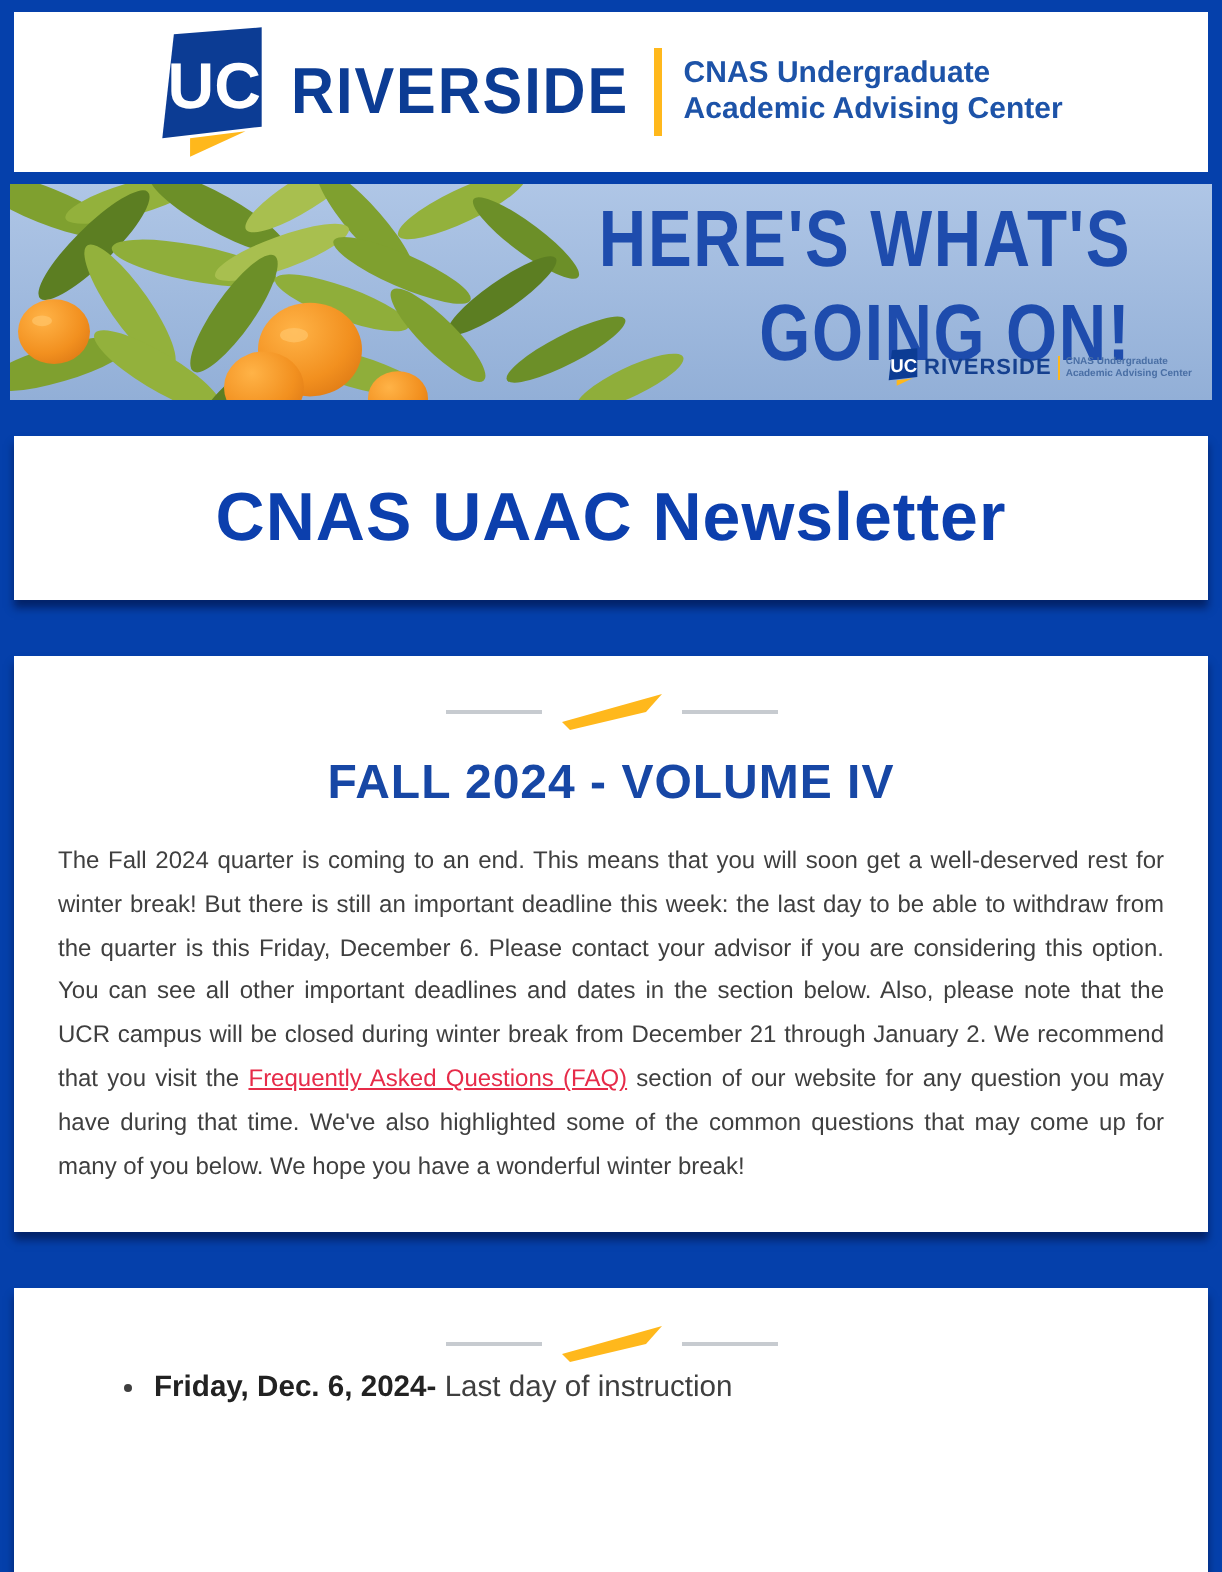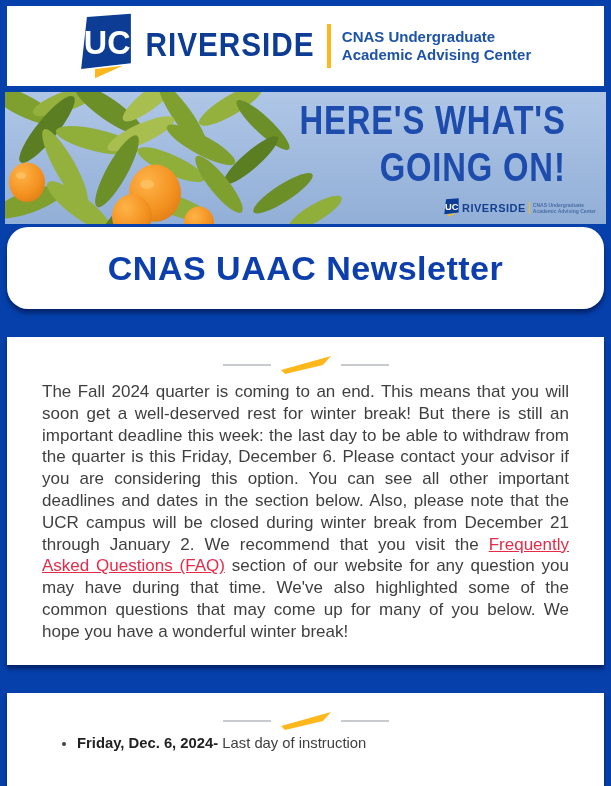--- a/index.html
+++ b/index.html
@@ -15,21 +15,21 @@
   }
   .logo-row{display:flex;align-items:center;}
   .uc-shield{width:52px;height:66px;margin-right:10px;}
   .wordmark{
     color:#0C3C94;font-weight:bold;font-size:31px;letter-spacing:1px;
     transform:scale(0.96,1.05);
   }
   .gold-bar{width:4px;height:44px;background:#FFB81C;margin:0 11px 0 9px;}
   .dept{color:#1D53A8;font-weight:bold;font-size:15px;line-height:18px;}
   
-  .banner{margin:0 5px 3px;height:132px;position:relative;overflow:hidden;}
+  .banner{margin:0 5px 18px;height:108px;position:relative;overflow:hidden;}
   .banner-art{position:absolute;inset:0;width:100%;height:100%;}
   .banner-headline{
     position:absolute;top:5px;right:40px;text-align:right;
     color:#1E4CAD;font-weight:bold;font-size:40px;line-height:47px;
     letter-spacing:1px;transform:scaleX(0.82);transform-origin:100% 0;
     white-space:nowrap;
   }
   .mini-logo{
     position:absolute;right:10px;bottom:7px;
     display:flex;align-items:center;
@@ -39,37 +39,36 @@
   .mini-bar{width:1px;height:12px;background:#FFB81C;margin:0 3px;}
   .mini-dept{color:#4A6FA5;font-size:5px;line-height:6px;font-weight:bold;}
   
   .card{
     margin:0 7px;background:#ffffff;
     box-shadow:0 4px 4px rgba(0,5,40,0.5);
   }
   .title-card{
     height:82px;display:flex;align-items:center;justify-content:center;
     margin-bottom:28px;
-    border-radius:21px;
   }
   .newsletter-title{
     color:#0C3FAD;font-weight:bold;font-size:34px;letter-spacing:0.5px;
   }
   .section-card{padding:14px 18px 22px;margin-bottom:28px;}
   .section-card.cut{height:115px;overflow:hidden;margin-bottom:0;}
   .divider{display:flex;align-items:center;justify-content:center;height:20px;margin-top:4px;}
   .divider .dline{width:48px;height:2px;background:#C7CBD0;}
   .divider svg{width:58px;height:20px;margin:0 6px;}
   .section-heading{
     text-align:center;color:#1747A5;font-weight:bold;font-size:24px;
     letter-spacing:0.5px;margin:12px 0 14px;
   }
   .body-text{
-    color:#3F3F3F;font-size:17px;line-height:21.8px;text-align:justify;
-    margin:6px 17px 0;
+    color:#3F3F3F;font-size:12px;line-height:21.8px;text-align:justify;
+    margin:6px 4px 0;
   }
   .faq-link{color:#E62B49;text-decoration:underline;cursor:pointer;}
   .deadline-list{
     margin:4px 0 0;padding-left:52px;color:#1a1a1a;
   }
   .deadline-list li{
     font-size:14.8px;line-height:17px;color:#3F3F3F;margin-bottom:6px;
   }
   .deadline-list .b{font-weight:bold;color:#222222;}
 </style>
@@ -165,20 +164,21 @@
 </div>
 
 <div class="card section-card">
   <div class="divider">
     <span class="dline"></span>
     <svg viewBox="0 0 58 20" aria-hidden="true">
       <polygon points="4,15 54,1 46,10 8,19" fill="#FFB81C"></polygon>
     </svg>
     <span class="dline"></span>
   </div>
+  <h2 class="section-heading">FALL 2024 - VOLUME IV</h2>
   <p class="body-text"><span>The Fall 2024 quarter is coming to an end. This means that you will soon get a well-deserved rest for winter break!  But there is still an important deadline this week: the last day to be able to withdraw from the quarter is this Friday, December 6.  Please contact your advisor if you are considering this option. You can see all other important deadlines and dates in the section below.  Also, please note that the UCR campus will be closed during winter break from December 21 through January 2.  We recommend that you visit the </span><a class="faq-link">Frequently Asked Questions (FAQ)</a><span> section of our website for any question you may have during that time.  We've also highlighted some of the common questions that may come up for many of you below.  We hope you have a wonderful winter break!</span></p>
 </div>
 
 <div class="card section-card cut">
   <div class="divider">
     <span class="dline"></span>
     <svg viewBox="0 0 58 20" aria-hidden="true">
       <polygon points="4,15 54,1 46,10 8,19" fill="#FFB81C"></polygon>
     </svg>
     <span class="dline"></span>

